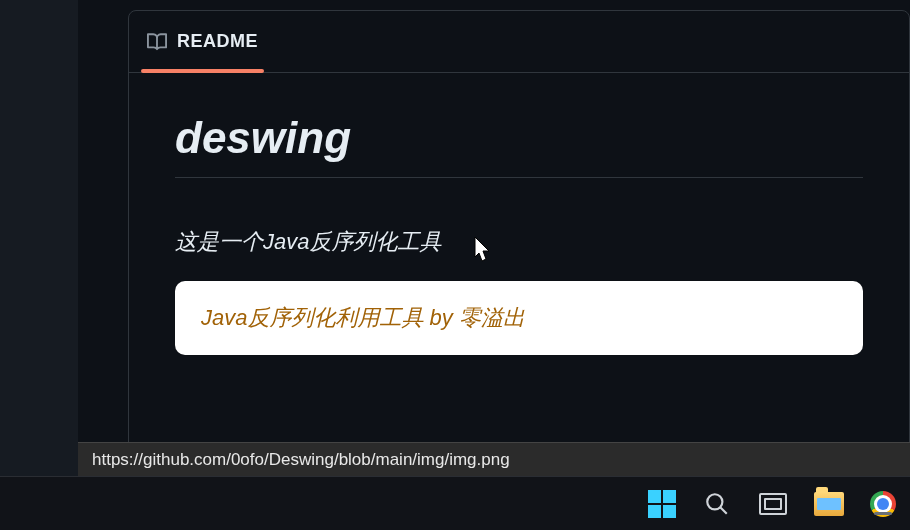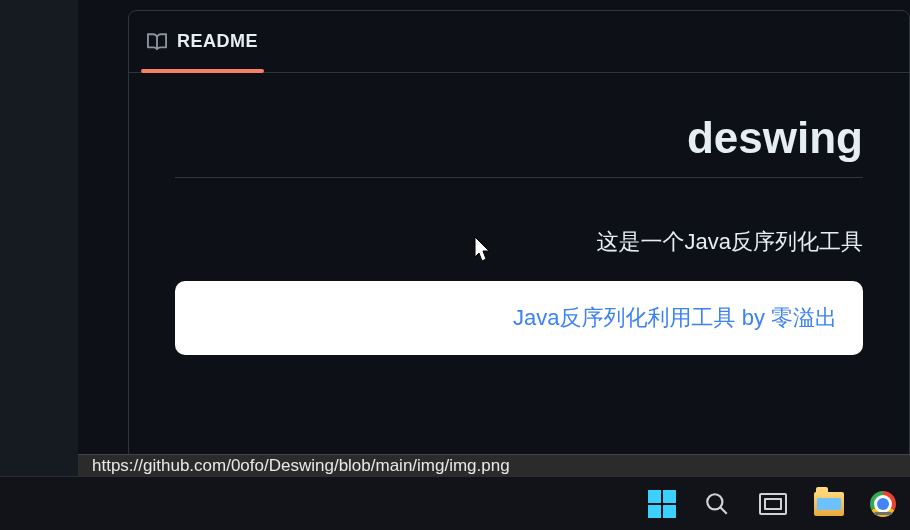--- a/index.html
+++ b/index.html
@@ -1,36 +1,36 @@
 <!DOCTYPE html>
 <html><head>
 <meta charset="utf-8">
 <style>
   * { margin: 0; padding: 0; box-sizing: border-box; }
   html, body { width: 910px; height: 530px; overflow: hidden; background: #0d1117; font-family: -apple-system, "Segoe UI", Helvetica, Arial, sans-serif; }
 
-  .page-shell { position: relative; width: 910px; height: 530px; background: #0d1117; text-align: right; }
+  .page-shell { position: relative; width: 910px; height: 530px; background: #0d1117; }
   .left-gutter { position: absolute; left: 0; top: 0; width: 78px; height: 480px; background: #161b22; }
 
   .readme-card { position: absolute; left: 128px; top: 10px; right: 0; height: 450px; background: #0d1117; border: 1px solid #30363d; border-radius: 8px; overflow: hidden; }
   .readme-tabbar { display: flex; align-items: center; padding: 0 18px; border-bottom: 1px solid #30363d; height: 62px; }
   .readme-tab { display: flex; align-items: center; gap: 10px; height: 100%; position: relative; }
   .readme-tab .underline { position: absolute; bottom: -1px; left: -6px; right: -6px; height: 4px; background: #f78166; border-radius: 2px; }
   .book-icon { width: 20px; height: 20px; color: #8b949e; }
   .readme-tab-label { color: #e6edf3; font-weight: 700; font-size: 18px; letter-spacing: .5px; }
 
-  .readme-body { padding: 40px 46px 16px 46px; color: #e6edf3; }
+  .readme-body { padding: 40px 46px 16px 46px; color: #e6edf3; font-style: italic; }
   .readme-title { font-size: 44px; font-weight: 700; padding-bottom: 14px; border-bottom: 1px solid #30363d; margin-bottom: 28px; }
   .readme-p { font-size: 22px; line-height: 1.6; margin-bottom: 22px; color: #e6edf3; margin-top: 46px; }
 
-  .image-card { margin-top: 4px; background: #ffffff; color: #3b82f6; border-radius: 10px; padding: 22px 26px; font-size: 22px; box-shadow: 0 0 0 1px rgba(0,0,0,.05); }
+  .image-card { margin-top: 4px; background: #ffffff; color: #a16207; border-radius: 10px; padding: 22px 26px; font-size: 22px; box-shadow: 0 0 0 1px rgba(0,0,0,.05); }
 
   .cursor { position: absolute; left: 466px; top: 235px; width: 30px; height: 34px; pointer-events: none; }
 
-  .status-bar { position: absolute; left: 78px; right: 0; bottom: 54px; height: 22px; background: #2b2b2b; color: #e8e8e8; font-size: 17px; display: flex; align-items: center; padding: 0 14px; border-top: 1px solid #444; }
+  .status-bar { position: absolute; left: 78px; right: 0; bottom: 54px; height: 34px; background: #2b2b2b; color: #e8e8e8; font-size: 17px; display: flex; align-items: center; padding: 0 14px; border-top: 1px solid #444; }
 
   .taskbar { position: absolute; left: 0; right: 0; bottom: 0; height: 54px; background: #111318; border-top: 1px solid #2a2d33; }
   .taskbar-center { position: absolute; top: 0; bottom: 0; right: 0; display: flex; align-items: center; gap: 26px; padding-right: 14px; }
   .tb-icon { width: 30px; height: 30px; display: flex; align-items: center; justify-content: center; color: #cfd3d8; }
   .win-logo { width: 28px; height: 28px; display: grid; grid-template-columns: 1fr 1fr; grid-template-rows: 1fr 1fr; gap: 2px; }
   .win-logo span:nth-child(1){background:#3ad1ff;} .win-logo span:nth-child(2){background:#3ad1ff;}
   .win-logo span:nth-child(3){background:#3ad1ff;} .win-logo span:nth-child(4){background:#3ad1ff;}
 
   .taskview { width: 28px; height: 22px; border: 2px solid #cfd3d8; border-radius: 2px; position: relative; }
   .taskview::after { content:""; position:absolute; inset:3px; border:2px solid #cfd3d8; border-radius:1px; }

